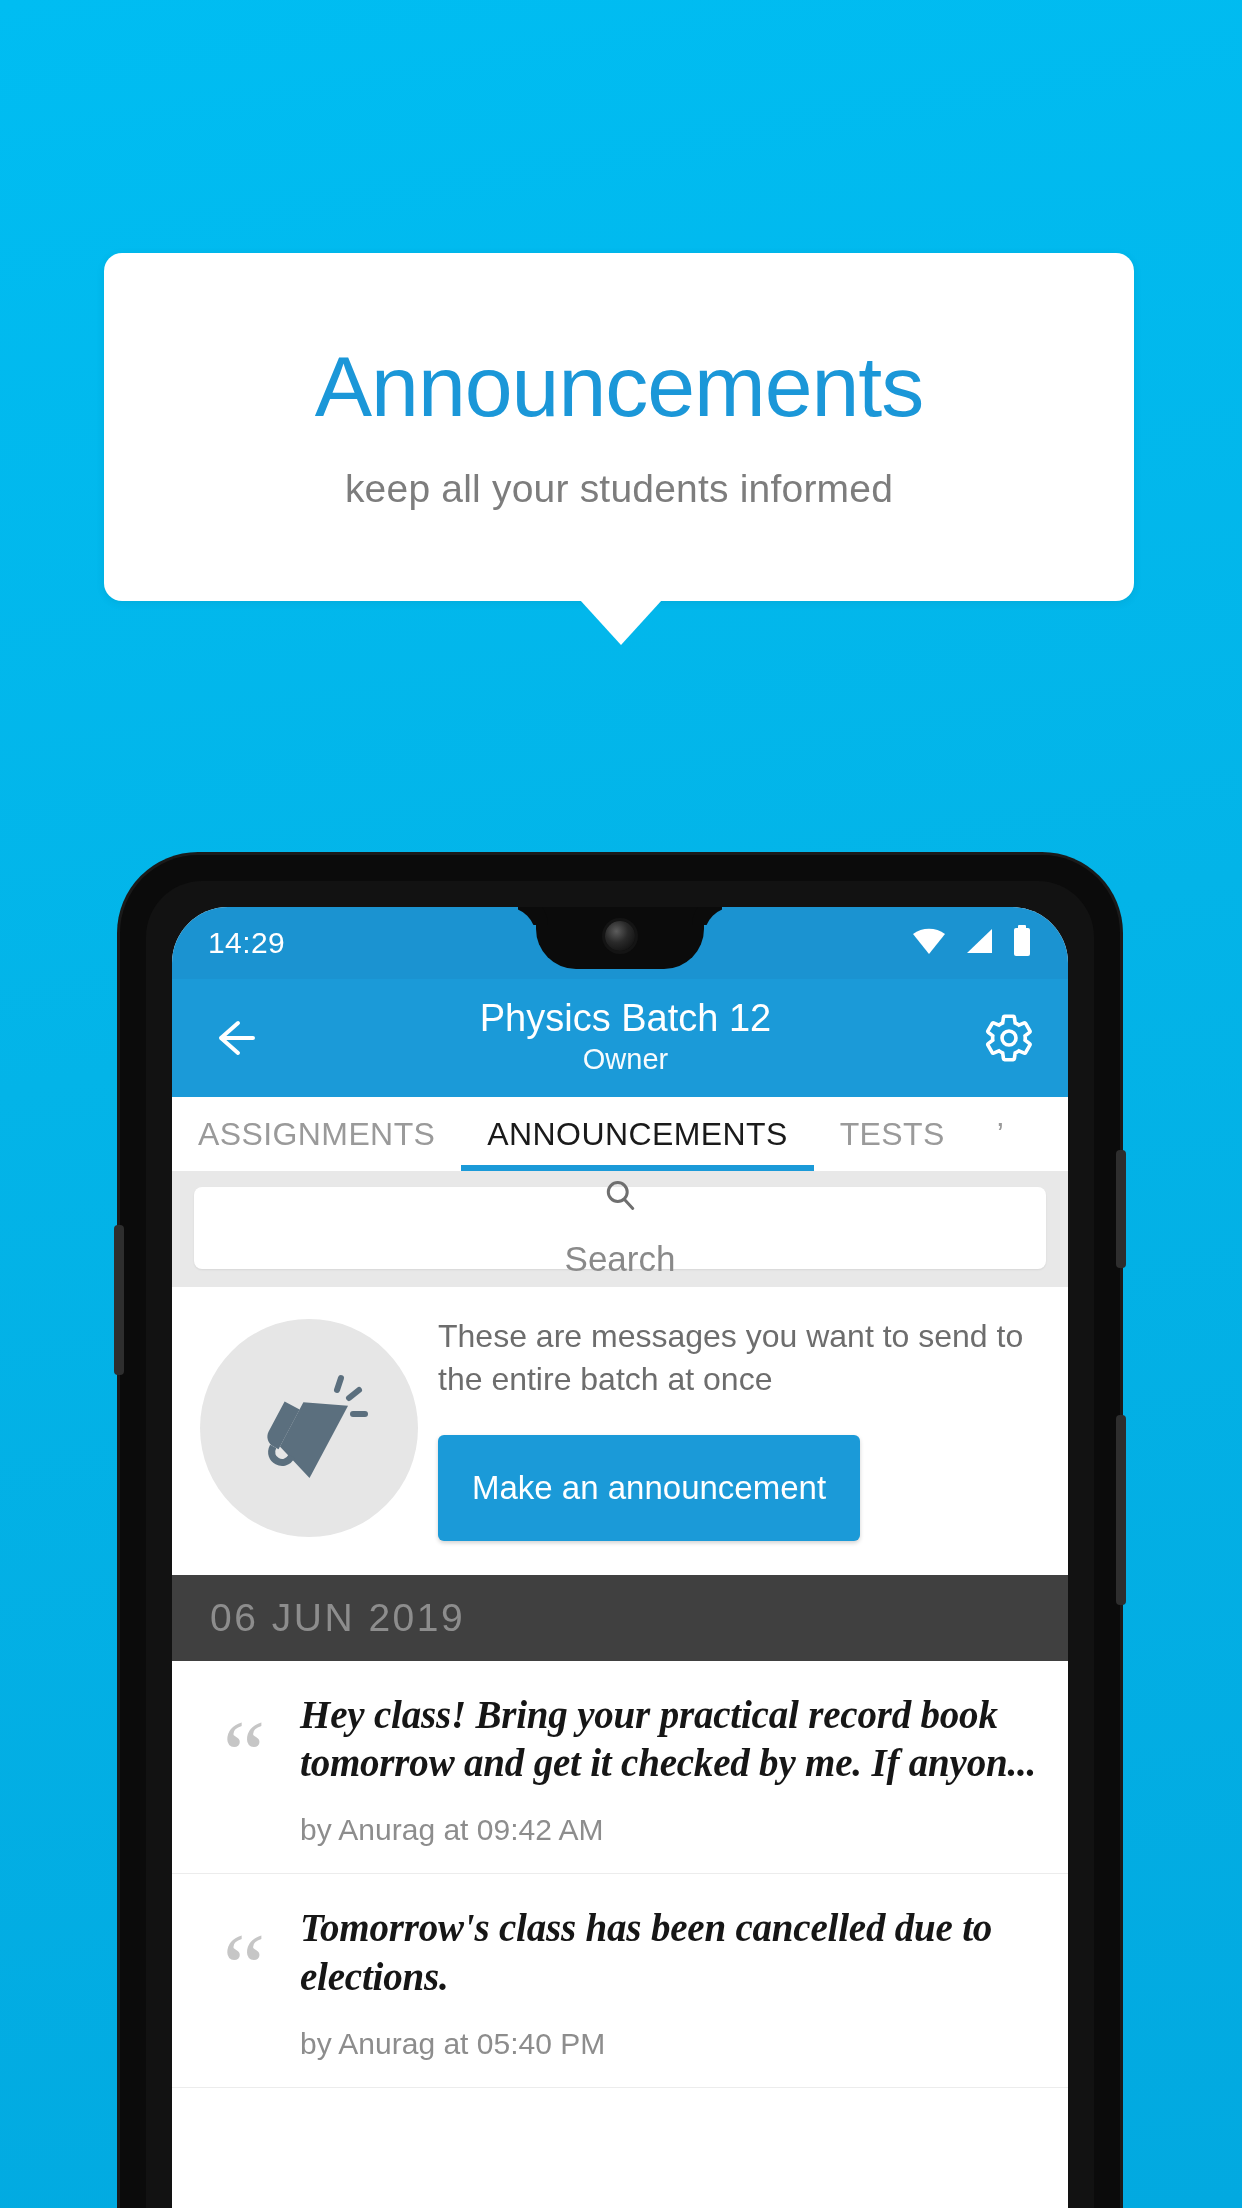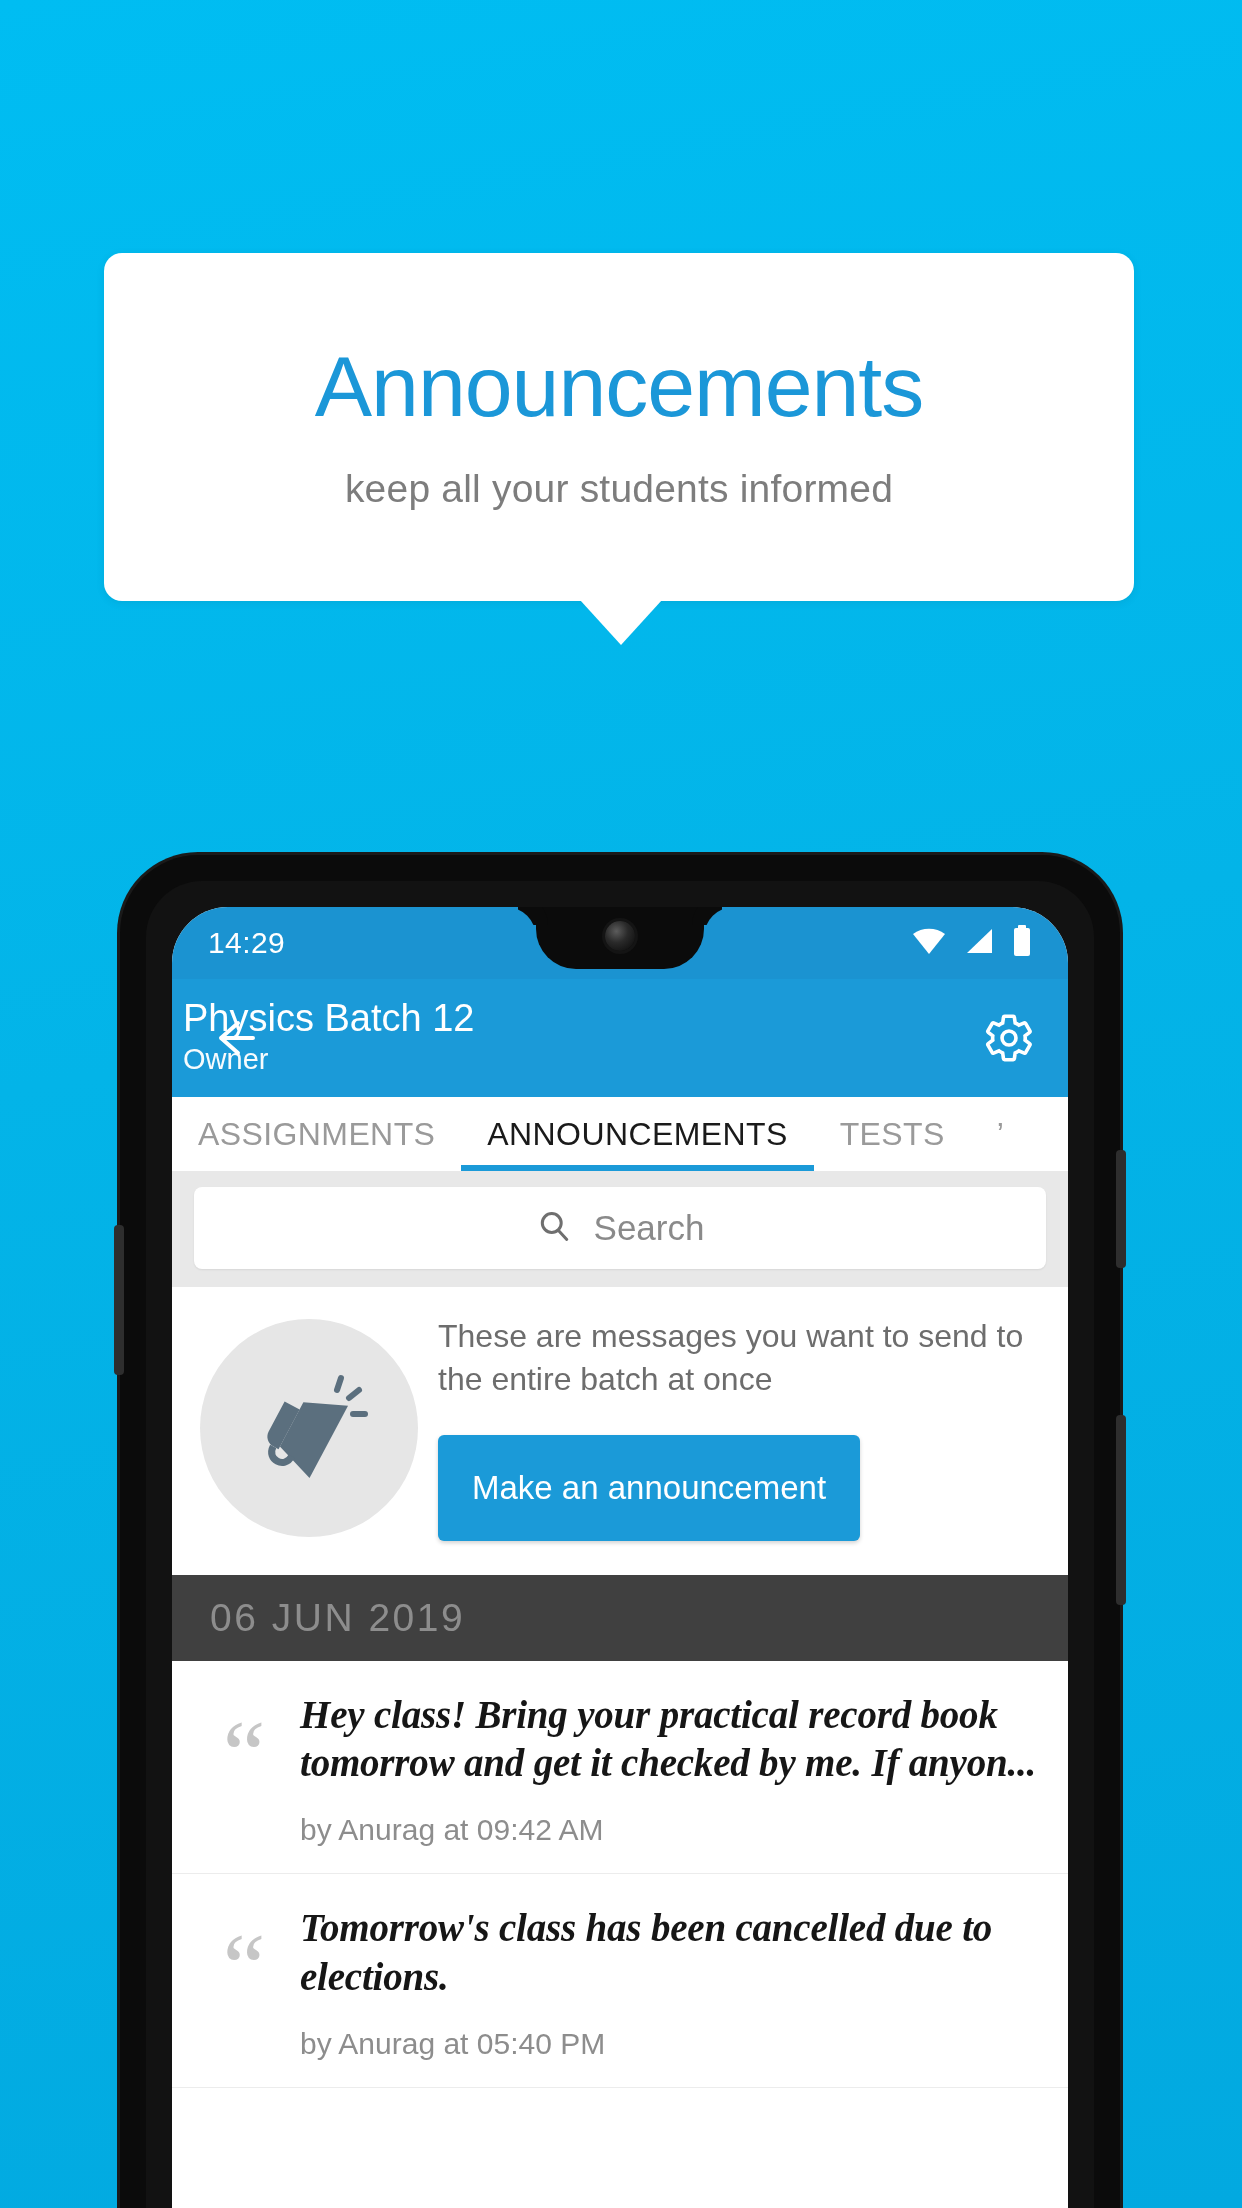--- a/index.html
+++ b/index.html
@@ -145,21 +145,21 @@
     background:#1b9ad8;
     display:flex;
     align-items:center;
     padding:0 32px;
     position:relative;
   }
   #back-arrow{ width:54px;height:54px; flex:0 0 auto; }
   #appbar-titles{
     position:absolute;
     left:4px; right:0;
-    text-align:left;
+    text-align:center;
     color:#fff;
     pointer-events:none;
     margin-left:7px;
   }
   #appbar-title{ font-size:38px; font-weight:400; line-height:1.15; }
   #appbar-sub{ font-size:29px; font-weight:400; opacity:.97; line-height:1.3; }
   #gear-btn{ margin-left:auto; width:54px;height:54px; }
 
   
   #tabs{
@@ -198,20 +198,21 @@
   }
   #search-box{
     height:82px;
     background:#fff;
     border-radius:8px;
     display:flex;
     align-items:center;
     justify-content:center;
     gap:22px;
     box-shadow:0 1px 2px rgba(0,0,0,.08);
+    flex-direction:column;
   }
   #search-placeholder{ font-size:35px; color:#8a8a8a; }
 
   
   #info-card{
     background:#fff;
     display:flex;
     align-items:center;
     padding:28px 28px 34px 28px;
     gap:20px;

